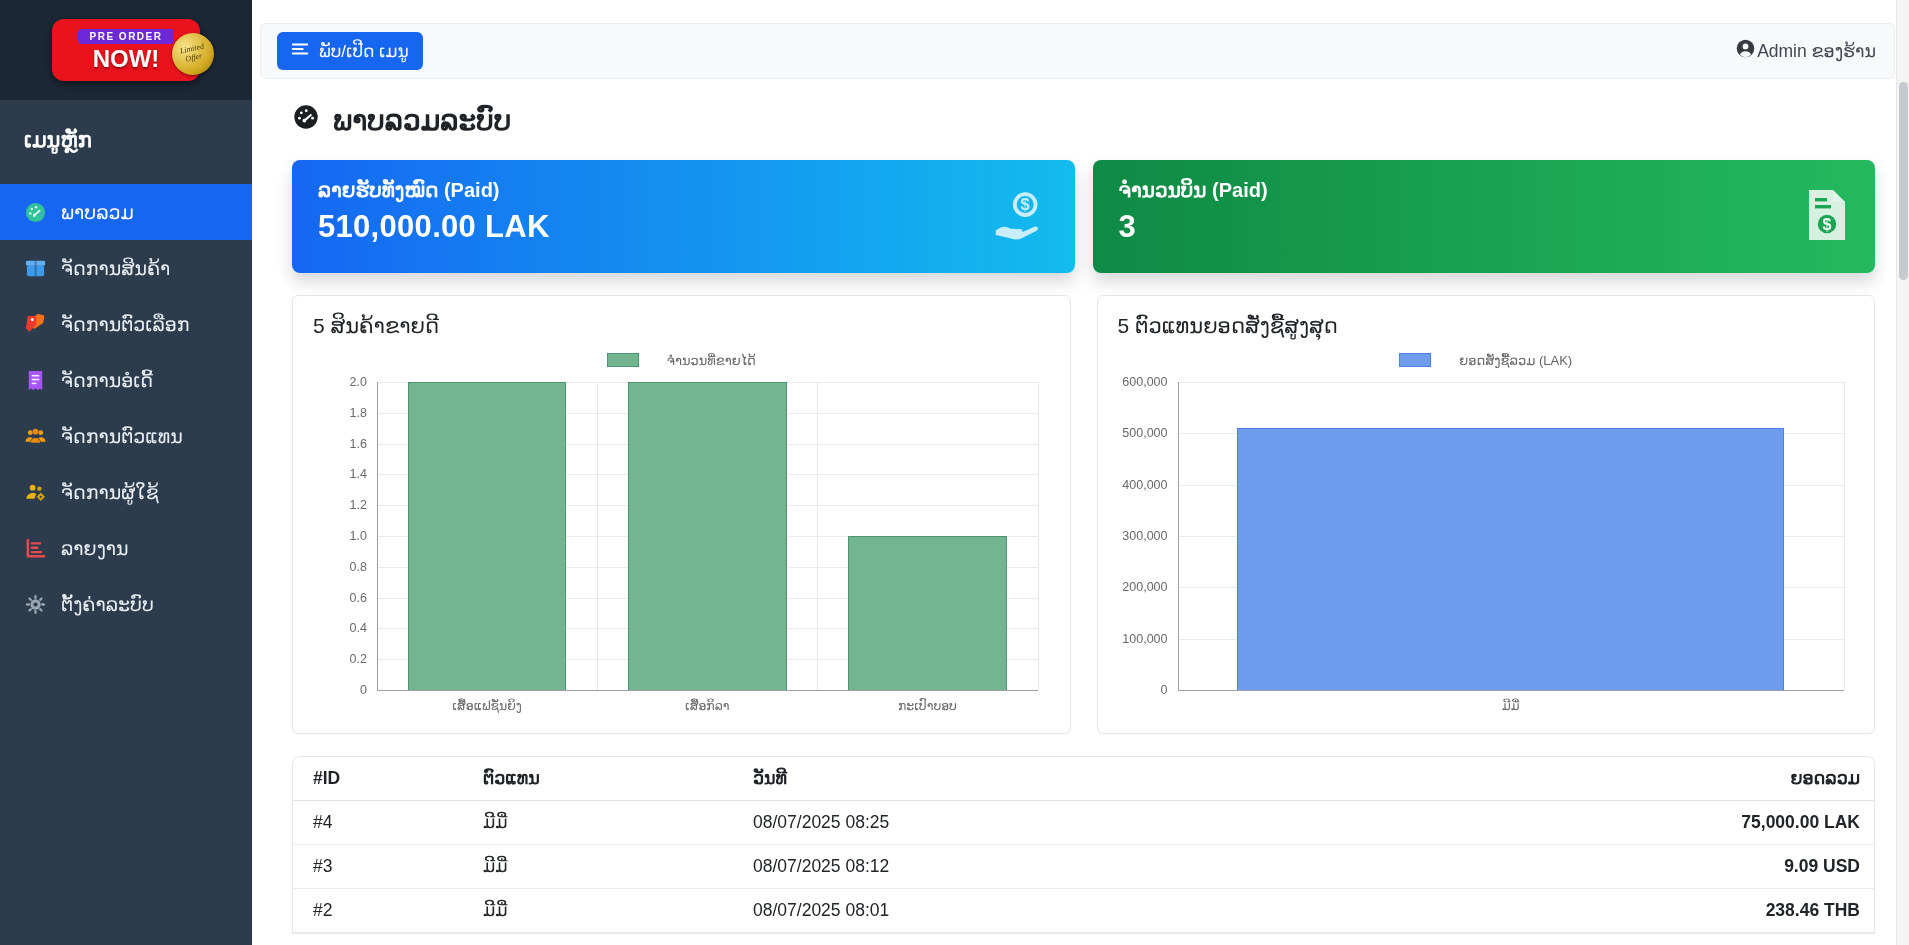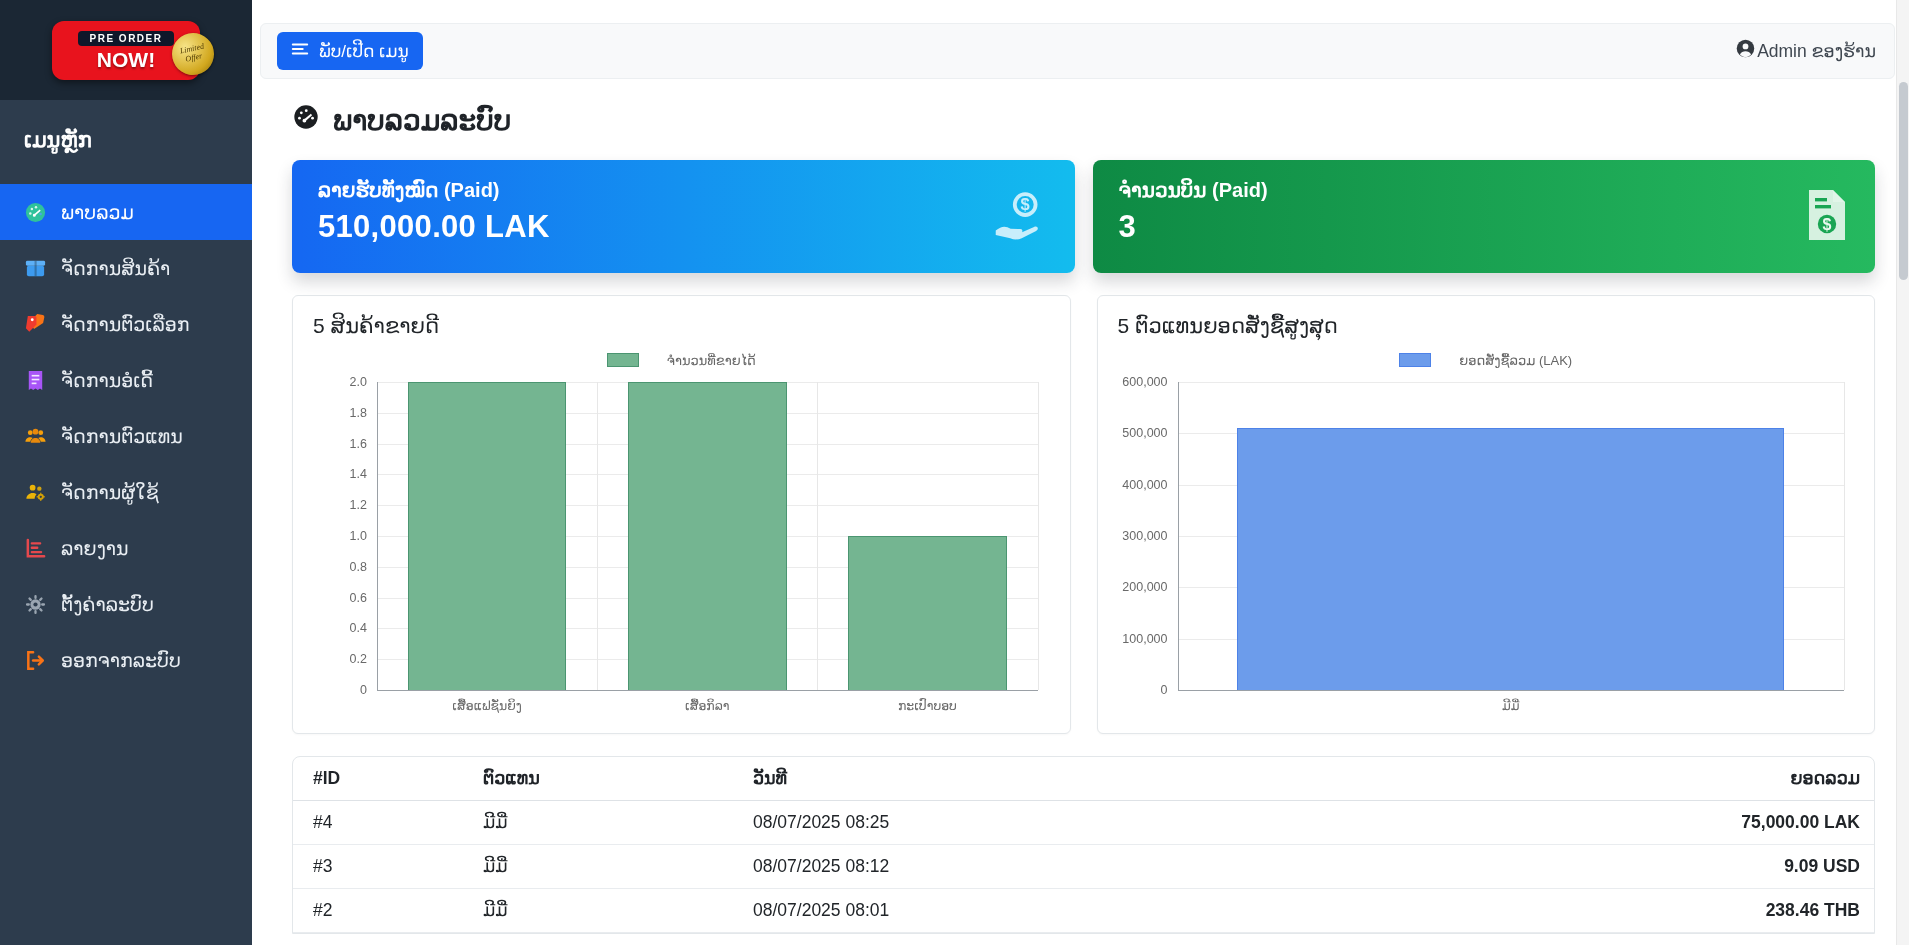--- a/index.html
+++ b/index.html
@@ -4,22 +4,22 @@
 <style>
   * { box-sizing: border-box; margin: 0; padding: 0; }
   html,body { width:1909px; height:945px; overflow:hidden; }
   body { font-family:"Liberation Sans", sans-serif; background:#ffffff; color:#212529; position:relative; }
   .layout { display:flex; height:100%; }
 
   
   .sidebar { flex:0 0 252px; width:252px; background:#2d3c4d; color:#e9eef3; display:flex; flex-direction:column; }
   .logo-area { height:100px; background:#1b2734; display:flex; align-items:center; justify-content:center; }
   .logo-badge { position:relative; background:#e8131d; border-radius:12px; padding:7px 26px 10px; text-align:center; box-shadow:0 3px 7px rgba(0,0,0,.45); }
-  .logo-ribbon { display:inline-block; background:#0f172a; color:#fff; font-size:10px; font-weight:bold; letter-spacing:1.5px; padding:2px 12px; border-radius:4px; margin-bottom:3px; white-space:nowrap; }
-  .logo-now { color:#fff; font-size:21px; font-weight:800; line-height:1; text-shadow:0 2px 2px rgba(0,0,0,.35); }
+  .logo-ribbon { display:inline-block; background:#6d28d9; color:#fff; font-size:10px; font-weight:bold; letter-spacing:1.5px; padding:2px 12px; border-radius:4px; margin-bottom:3px; white-space:nowrap; }
+  .logo-now { color:#fff; font-size:24px; font-weight:800; line-height:1; text-shadow:0 2px 2px rgba(0,0,0,.35); }
   .logo-seal { position:absolute; right:-14px; top:56%; transform:translateY(-50%) rotate(-12deg); width:42px; height:42px; border-radius:50%;
     background:radial-gradient(circle at 35% 30%, #f7e488, #d2a81f 65%, #8d6c07); font-family:"Liberation Serif", serif; font-style:italic;
     font-size:8px; line-height:1.1; color:#4f3a02; display:flex; align-items:center; justify-content:center; text-align:center; box-shadow:0 1px 3px rgba(0,0,0,.5); }
   .menu-title { padding:28px 24px 20px; font-size:21px; font-weight:bold; color:#ffffff; }
   .menu { list-style:none; margin-top:12px; }
   .menu-item { height:56px; display:flex; align-items:center; gap:14px; padding:0 24px; font-size:19px; cursor:pointer; }
   .menu-item.active { background:#1766f2; color:#ffffff; }
   .menu-item .mi { width:23px; height:23px; flex:0 0 23px; display:flex; align-items:center; justify-content:center; }
   .menu-item svg { width:23px; height:23px; }
 
@@ -190,30 +190,20 @@
                 <rect x="10.8" y="2" width="2.4" height="4.2" rx="1.1" transform="rotate(45 12 12)"></rect>
                 <rect x="10.8" y="17.8" width="2.4" height="4.2" rx="1.1" transform="rotate(45 12 12)"></rect>
                 <rect x="2" y="10.8" width="4.2" height="2.4" rx="1.1" transform="rotate(45 12 12)"></rect>
                 <rect x="17.8" y="10.8" width="4.2" height="2.4" rx="1.1" transform="rotate(45 12 12)"></rect>
                 <circle cx="12" cy="12" r="5.4"></circle>
                 <circle cx="12" cy="12" r="2.2" fill="#2d3c4d"></circle>
               </g>
             </svg>
         </span>
         <span>ຕັ້ງຄ່າລະບົບ</span>
-      </div>
-      <div class="menu-item">
-        <span class="mi">
-          <svg viewBox="0 0 24 24" fill="none" stroke="#f97316" stroke-width="2.6" stroke-linecap="round">
-              <path d="M9.5 3.5H4.5v17h5"></path>
-              <line x1="9.5" y1="12" x2="19" y2="12"></line>
-              <path d="M15.5 8l4 4-4 4" fill="none" stroke-linejoin="round"></path>
-            </svg>
-        </span>
-        <span>ອອກຈາກລະບົບ</span>
       </div>
     </nav>
   </aside>
 
   <main class="main">
 
     <div class="topbar">
       <button class="toggle-btn">
         <span>
           <svg width="18" height="16" viewBox="0 0 20 16" stroke="#fff" stroke-width="2.2" stroke-linecap="round">

